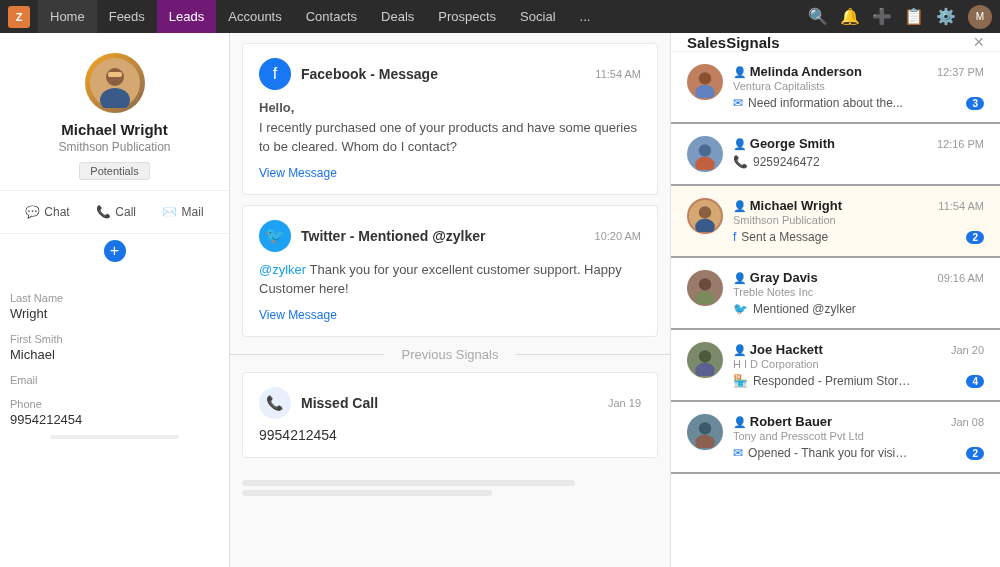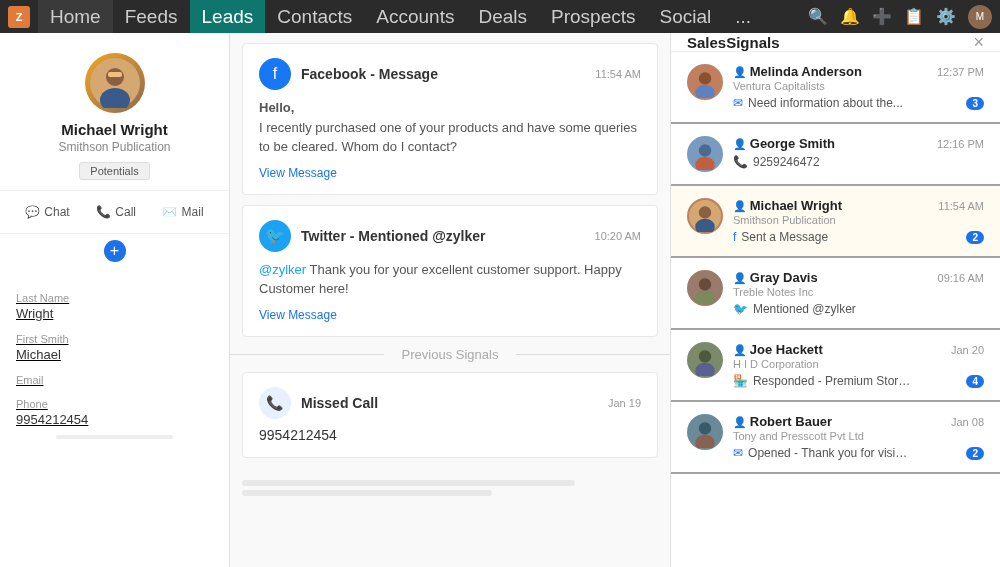--- a/index.html
+++ b/index.html
@@ -6,23 +6,23 @@
     body { font-family: -apple-system, BlinkMacSystemFont, 'Segoe UI', sans-serif; font-size: 13px; background: #f5f5f5; width: 1000px; height: 567px; overflow: hidden; }
 
     
     .topnav {
       display: flex; align-items: center;
       background: #2b2b2b; height: 33px;
       padding: 0 8px; color: #ccc;
     }
     .topnav-item {
       padding: 0 12px; height: 33px; display: flex; align-items: center;
-      font-size: 19px; color: #ccc; cursor: pointer; white-space: nowrap;
-    }
-    .topnav-item.active { background: #0f766e; color: #fff; }
+      font-size: 13px; color: #ccc; cursor: pointer; white-space: nowrap;
+    }
+    .topnav-item.active { background: #701a75; color: #fff; }
     .topnav-home { background: #3a3a3a; }
     .topnav-logo { width: 22px; height: 22px; background: #e07b3c; border-radius: 3px; display: flex; align-items: center; justify-content: center; margin-right: 8px; }
     .topnav-logo span { color: white; font-size: 11px; font-weight: bold; }
     .topnav-right { margin-left: auto; display: flex; align-items: center; gap: 12px; }
     .topnav-icon { color: #ccc; cursor: pointer; font-size: 16px; }
     .nav-avatar { width: 24px; height: 24px; border-radius: 50%; background: #8b6a50; display: flex; align-items: center; justify-content: center; color: white; font-size: 10px; }
 
     
     .main-layout { display: flex; height: calc(567px - 33px); }
 
@@ -56,21 +56,21 @@
     }
     .contact-action-btn {
       display: flex; align-items: center; gap: 4px;
       color: #555; font-size: 12px; cursor: pointer; padding: 4px 8px;
     }
     .add-btn {
       width: 22px; height: 22px; border-radius: 50%; background: #1a73e8;
       color: white; display: flex; align-items: center; justify-content: center;
       font-size: 16px; cursor: pointer; margin: 6px auto;
     }
-    .contact-fields { padding: 12px 16px; overflow-y: auto; flex: 1; text-decoration: underline; }
+    .contact-fields { padding: 12px 10px; overflow-y: auto; flex: 1; }
     .field-label { font-size: 11px; color: #999; margin-top: 12px; margin-bottom: 2px; }
     .field-value { font-size: 13px; color: #333; font-weight: 500; }
     .scroll-indicator {
       height: 4px; background: #eee; margin: 8px 40px; border-radius: 2px;
     }
 
     
     .center-panel {
       flex: 1; background: #f9f9f9;
       display: flex; flex-direction: column; overflow: hidden;
@@ -157,22 +157,22 @@
 </head>
 <body>
 
 <nav class="topnav">
   <div class="topnav-logo">
     <span>Z</span>
   </div>
   <div class="topnav-item topnav-home">Home</div>
   <div class="topnav-item">Feeds</div>
   <div class="topnav-item active">Leads</div>
+  <div class="topnav-item">Accounts</div>
   <div class="topnav-item">Contacts</div>
-  <div class="topnav-item">Accounts</div>
   <div class="topnav-item">Deals</div>
   <div class="topnav-item">Prospects</div>
   <div class="topnav-item">Social</div>
   <div class="topnav-item">...</div>
   <div class="topnav-right">
     <span class="topnav-icon">🔍</span>
     <span class="topnav-icon">🔔</span>
     <span class="topnav-icon">➕</span>
     <span class="topnav-icon">📋</span>
     <span class="topnav-icon">⚙️</span>

